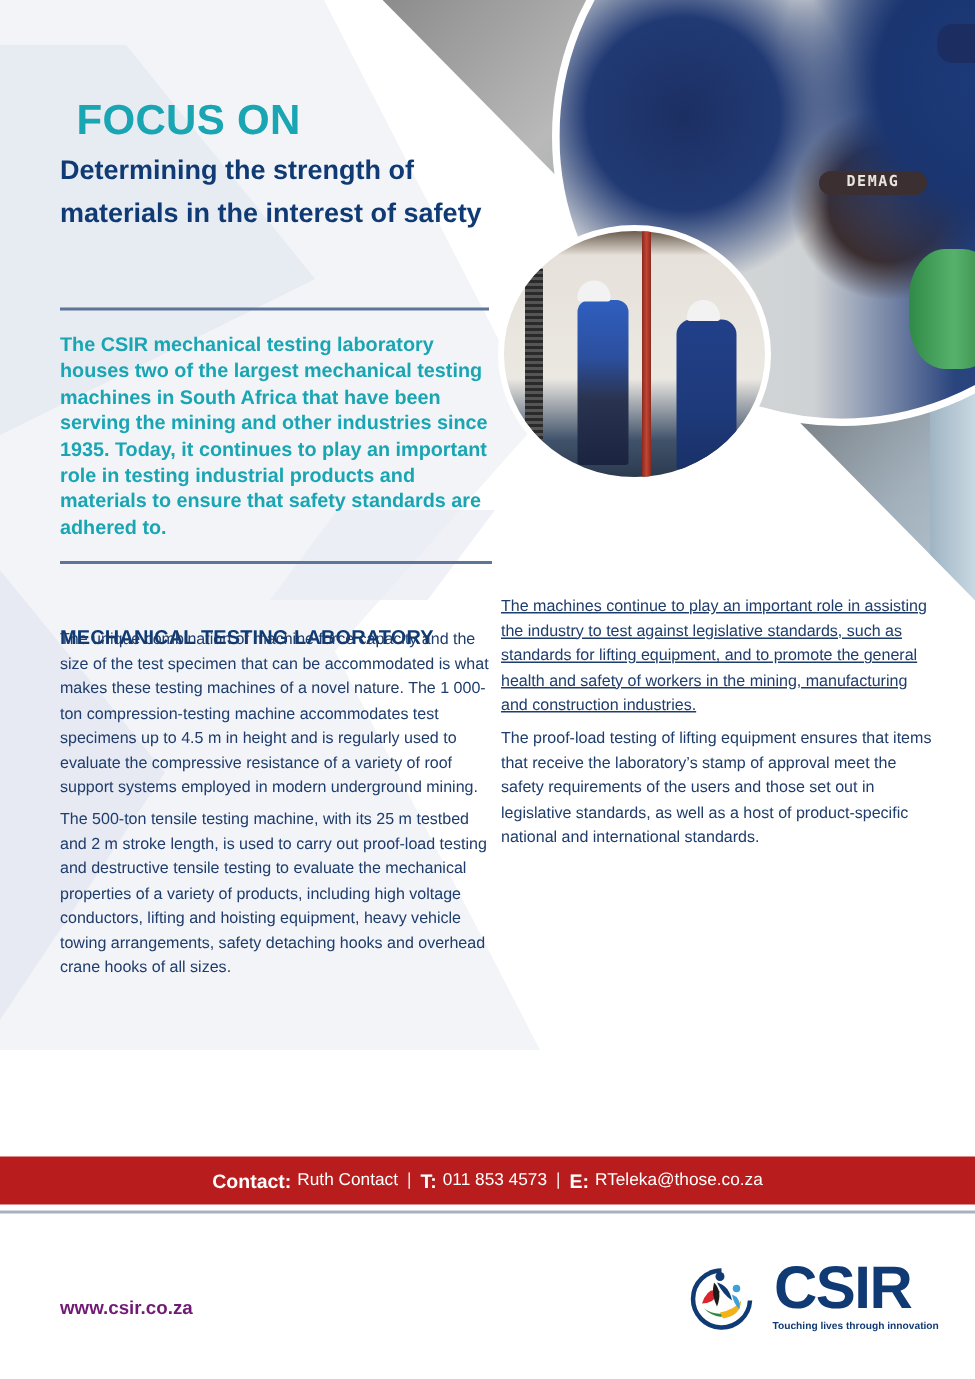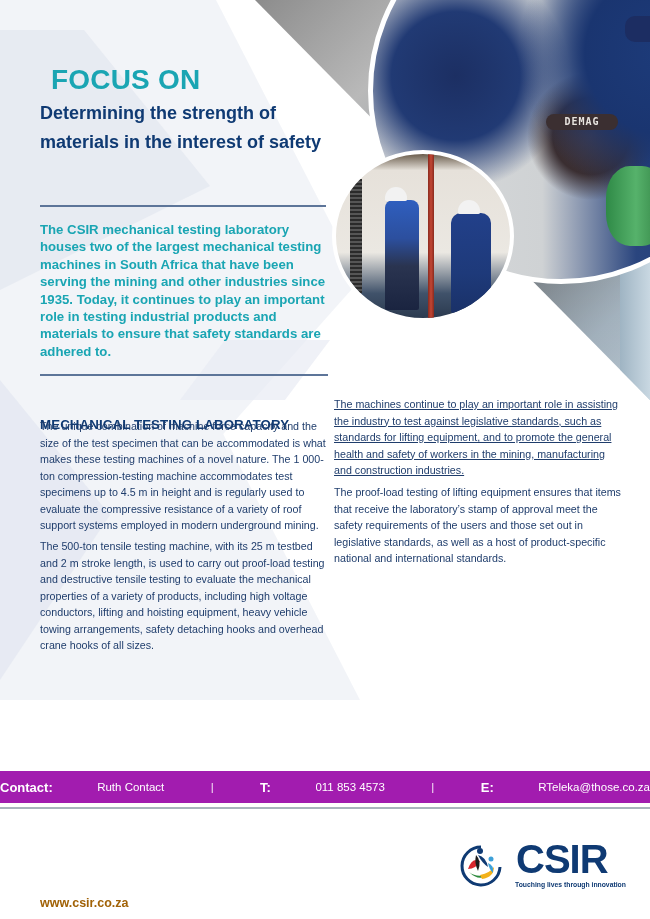--- a/index.html
+++ b/index.html
@@ -65,28 +65,28 @@
   .intro { position: absolute; left: 40px; top: 221px; width: 292px; font-size: 13.2px; font-weight: bold; color: #1aa5b3; line-height: 17.4px; }
 
   .section-title { position: absolute; left: 40px; top: 397px; font-size: 13.3px; font-weight: bold; color: #0f3a73; letter-spacing: 0.1px; margin-top: 20px; }
   .para { position: absolute; font-size: 10.7px; color: #1f3d6c; line-height: 16.5px; }
   .p-left-1 { left: 40px; top: 418px; width: 292px; }
   .p-left-2 { left: 40px; top: 538px; width: 292px; }
   .p-right-1 { left: 334px; top: 396px; width: 290px; text-decoration: underline; }
   .p-right-2 { left: 334px; top: 484px; width: 290px; }
 
   
-  .contact-band { position: absolute; left: 0; top: 771px; width: 650px; height: 32px; background: #a21caf;
-                  display: flex; align-items: center; justify-content: space-between; color: #ffffff; font-size: 11.5px; }
+  .contact-band { position: absolute; left: 0; top: 771px; width: 650px; height: 32px; background: #b91c1c;
+                  display: flex; align-items: center; justify-content: center; color: #ffffff; font-size: 11.5px; }
   .contact-band .b { font-weight: bold; font-size: 13px; }
   .contact-band .sep { margin: 0 6px; opacity: 0.9; }
   .contact-band .sp { margin-right: 4px; }
   .bottom-rule { position: absolute; left: 0; top: 807px; width: 650px; height: 2px; background: #a9b3bd; }
 
-  .website { position: absolute; left: 40px; top: 865px; font-size: 12.5px; font-weight: bold; color: #a16207; margin-top: 31px; }
+  .website { position: absolute; left: 40px; top: 865px; font-size: 12.5px; font-weight: bold; color: #701a75; }
 
   
   .logo-wrap { position: absolute; left: 460px; top: 843px; width: 160px; height: 46px; }
   .logo-mark { position: absolute; left: 0; top: 0; width: 42px; height: 44px; }
   .logo-text { position: absolute; left: 56px; top: -6px; font-size: 40px; font-weight: bold; color: #0f3a73; letter-spacing: -1px; }
   .logo-tag { position: absolute; left: 55px; top: 38px; font-size: 6.8px; font-weight: bold; color: #0f3a73; white-space: nowrap; }
 </style>
 </head>
 <body>
 

